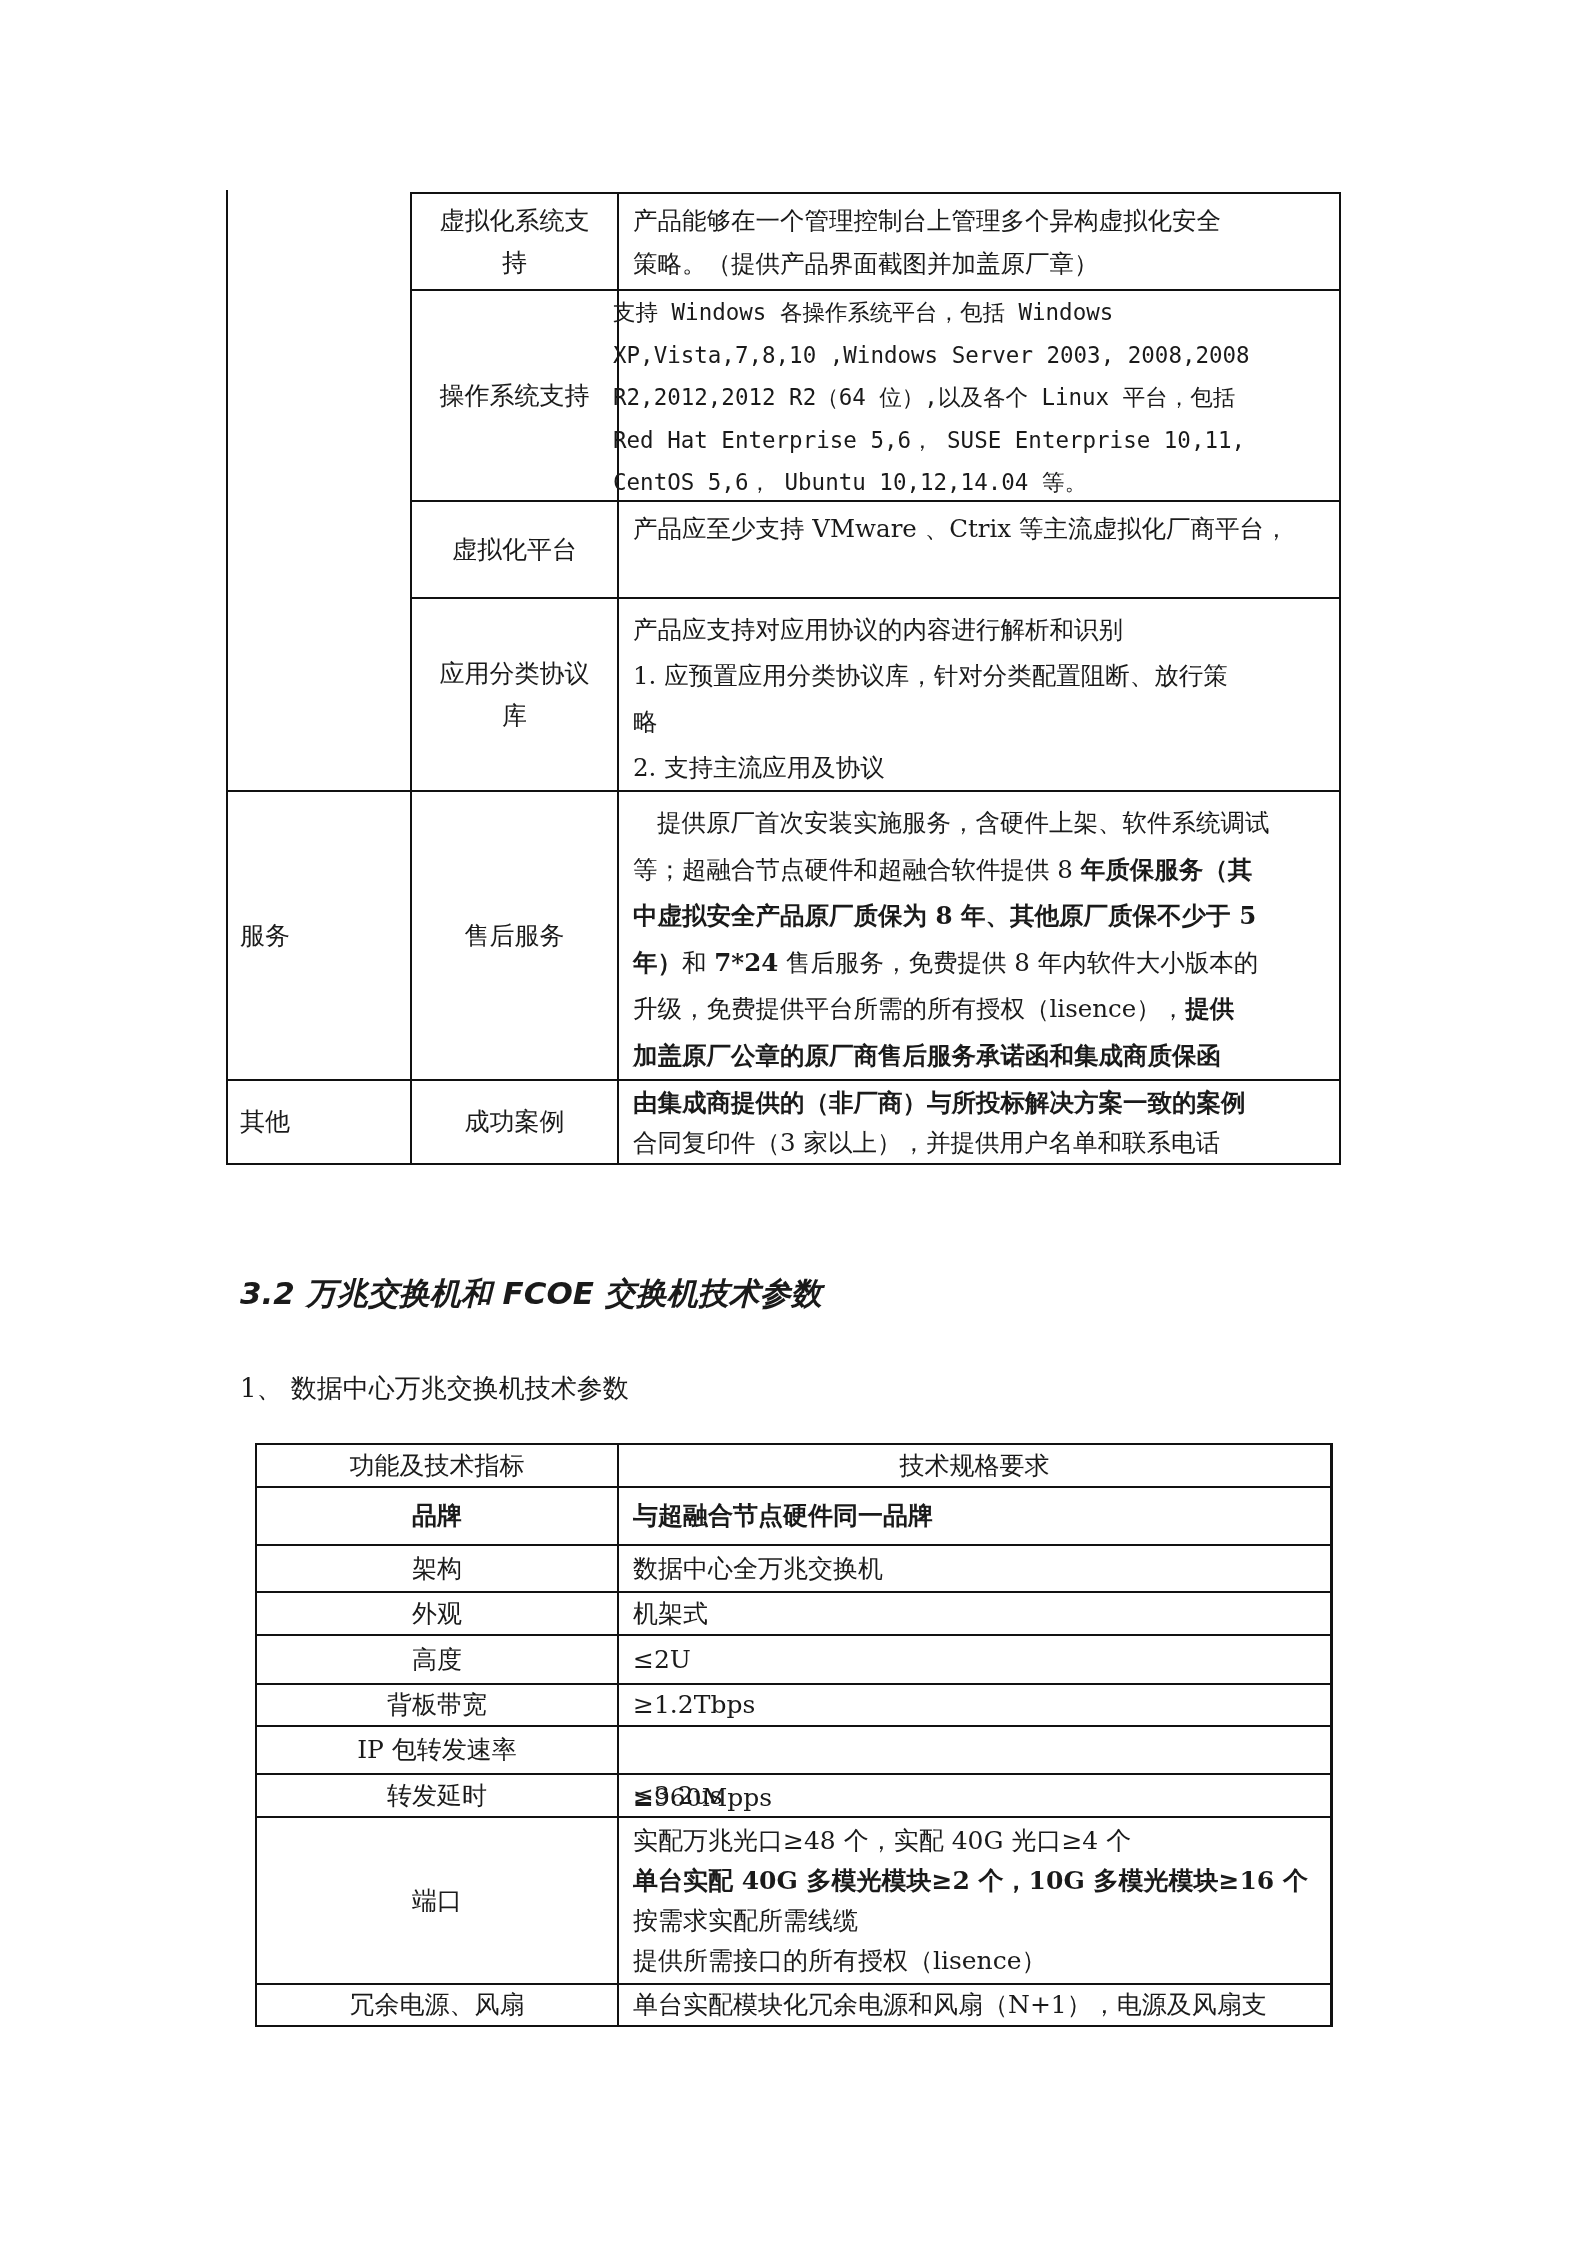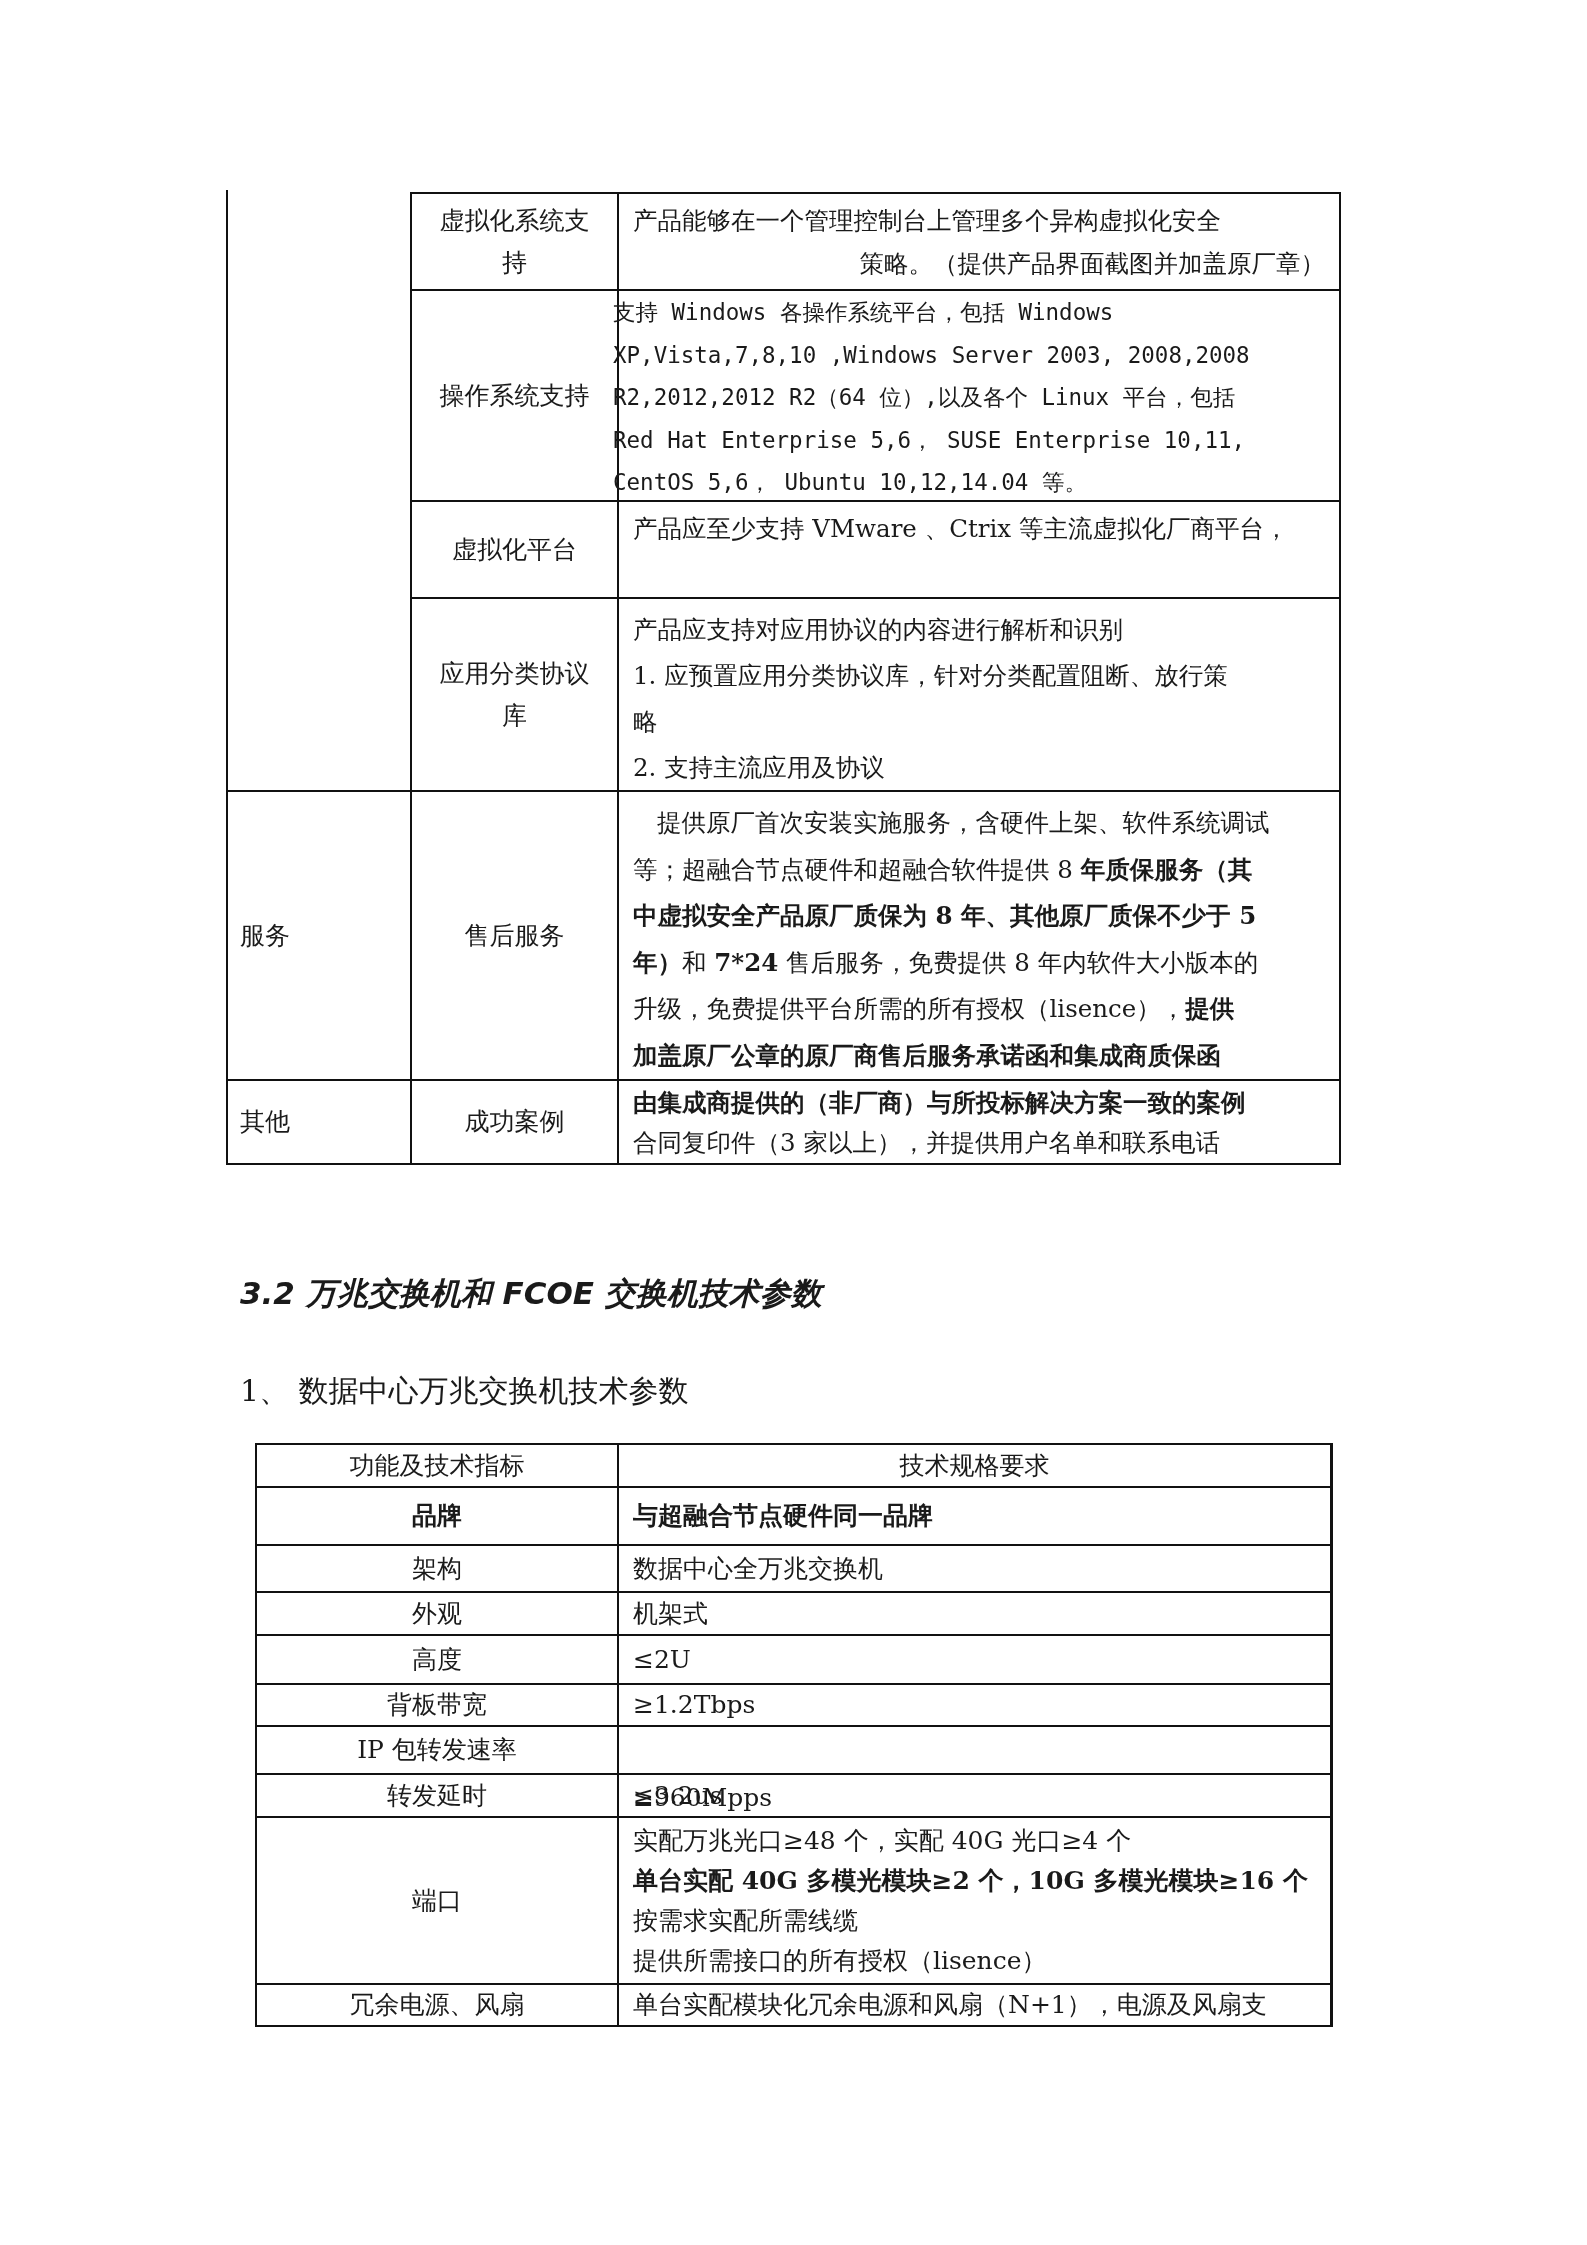--- a/index.html
+++ b/index.html
@@ -8,21 +8,21 @@
     .abs { position: absolute; box-sizing: border-box; }
     .ln { position: absolute; background: #111; }
     .cell { position: absolute; box-sizing: border-box; font-size: 25px; line-height: 42px; }
     .center { display: flex; align-items: center; justify-content: center; text-align: center; }
     .left { display: flex; align-items: center; justify-content: flex-start; }
     .txt { padding: 0 14px; }
     .bold { font-weight: bold; }
     .t1desc { line-height: 42.5px; font-size: 24.5px; }
     .t2cell { font-size: 25px; line-height: 36px; }
     .heading { font-family: "DejaVu Sans", "Liberation Sans", sans-serif; font-size: 31px; font-weight: bold; font-style: italic; }
-    .sub { font-size: 30px; text-align: right; }
+    .sub { font-size: 26px; text-align: right; }
   </style>
 </head>
 <body>
 
 <div id="table1">
 
   <div class="ln" style="left:411px; top:192px; width:930px; height:2px;"></div>
   <div class="ln" style="left:411px; top:289px; width:930px; height:2px;"></div>
   <div class="ln" style="left:411px; top:500px; width:930px; height:2px;"></div>
   <div class="ln" style="left:411px; top:597px; width:930px; height:2px;"></div>
@@ -37,21 +37,21 @@
 
   <div class="cell center" style="left:412px; top:194px; width:205px; height:95px;">
     <div>
         <div>虚拟化系统支</div>
         <div>持</div>
       </div>
   </div>
   <div class="cell t1desc txt" style="left:619px; top:200px; width:720px; height:89px;">
     <div class="desc">
         <div style="white-space: nowrap;"><span>产品能够在一个管理控制台上管理多个异构虚拟化安全</span></div>
-        <div style="white-space: nowrap; text-align: right;"><span>策略。（提供产品界面截图并加盖原厂章）</span></div>
+        <div style="white-space: nowrap;"><span>策略。（提供产品界面截图并加盖原厂章）</span></div>
       </div>
   </div>
 
   <div class="cell center" style="left:412px; top:291px; width:205px; height:209px;">
     <div>操作系统支持</div>
   </div>
   <div class="cell t1desc txt" style="left:599px; top:291px; width:720px; height:209px; font-family:'DejaVu Sans Mono','Liberation Mono',monospace; font-size:22.5px;">
     <div class="desc">
         <div style="white-space: nowrap;"><span>支持 Windows 各操作系统平台，包括 Windows</span></div>
         <div style="white-space: nowrap;"><span>XP,Vista,7,8,10 ,Windows Server 2003, 2008,2008</span></div>

